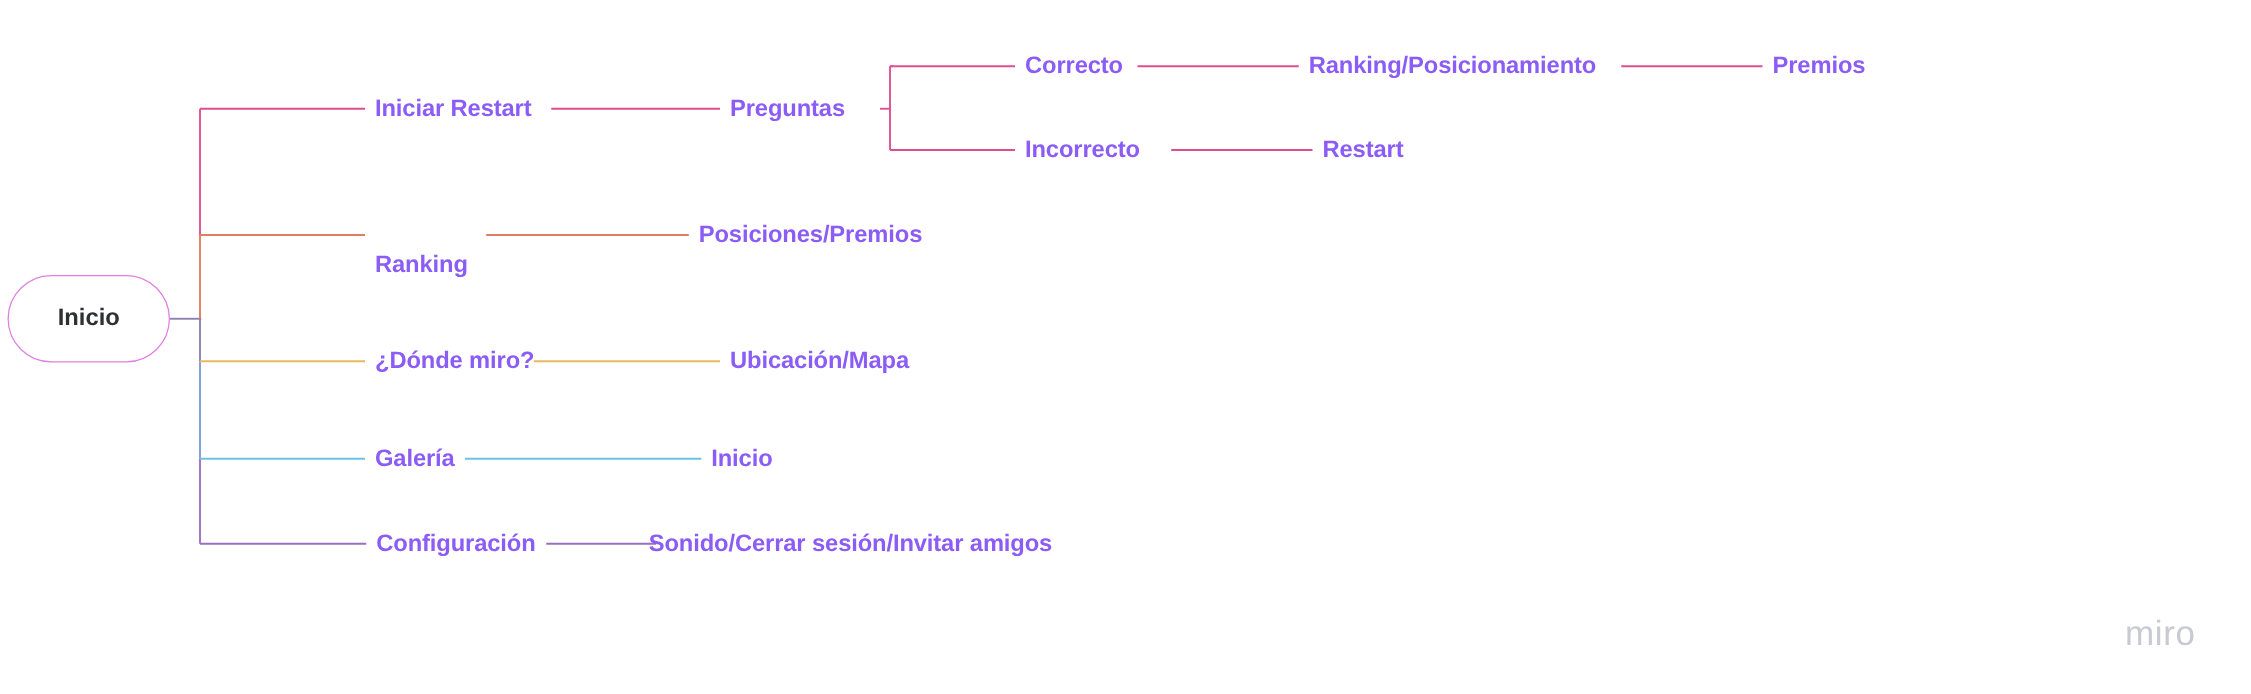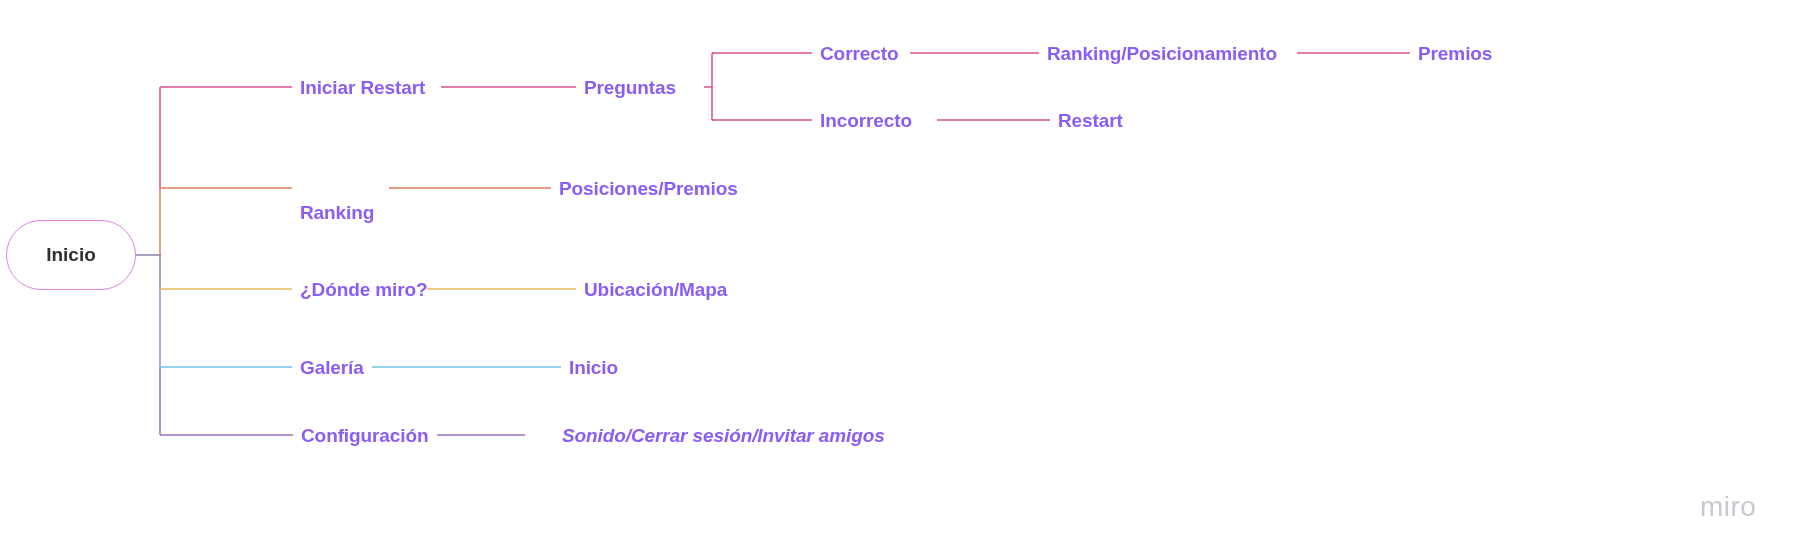--- a/index.html
+++ b/index.html
@@ -108,18 +108,18 @@
       <div class="node-label" style="left: 1418px; top: 53px; text-align: center;"><span>Premios</span></div>
       <div class="node-label" style="left: 820px; top: 120px;"><span>Incorrecto</span></div>
       <div class="node-label" style="left: 1058px; top: 120px;"><span>Restart</span></div>
       <div class="node-label" style="left: 300px; top: 188px; margin-top: 24px;"><span>Ranking</span></div>
       <div class="node-label" style="left: 559px; top: 188px;"><span>Posiciones/Premios</span></div>
       <div class="node-label" style="left: 300px; top: 289px;"><span>¿Dónde miro?</span></div>
       <div class="node-label" style="left: 584px; top: 289px;"><span>Ubicación/Mapa</span></div>
       <div class="node-label" style="left: 300px; top: 367px;"><span>Galería</span></div>
       <div class="node-label" style="left: 569px; top: 367px;"><span>Inicio</span></div>
       <div class="node-label" style="left: 301px; top: 435px; text-align: right;"><span>Configuración</span></div>
-      <div class="node-label" style="left: 562px; top: 435px; font-style: italic;"><span>Sonido/Cerrar sesión/Invitar amigos</span></div>
+      <div class="node-label" style="left: 519px; top: 435px;"><span>Sonido/Cerrar sesión/Invitar amigos</span></div>
     </div>
 
   <div class="watermark" style="left: 1700px; top: 493px; color: rgb(201, 201, 211);">miro</div>
 
 </div>
 
 </body></html>

